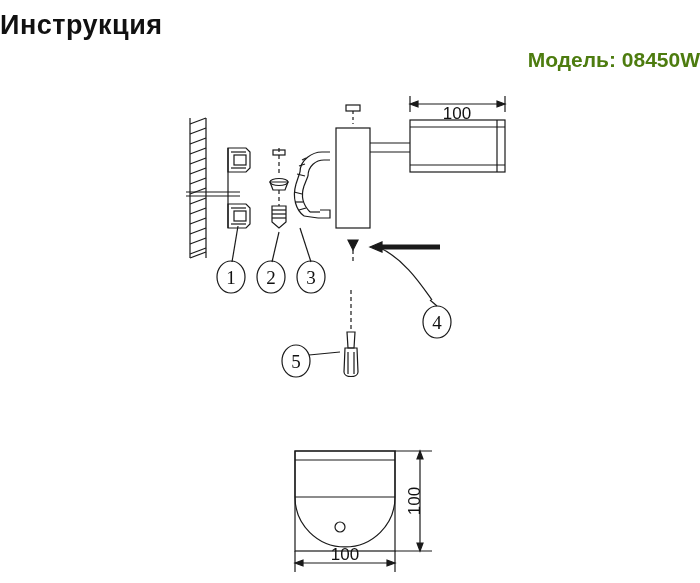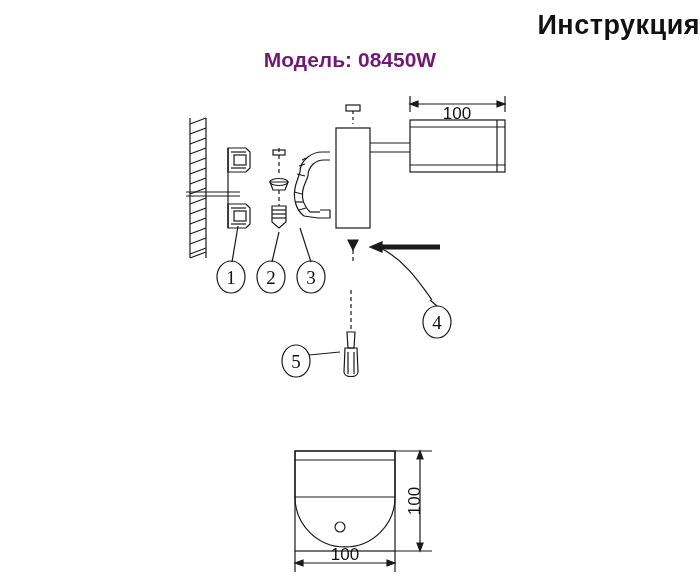--- a/index.html
+++ b/index.html
@@ -18,35 +18,35 @@
   #page {
     position: relative;
     width: 700px;
     height: 583px;
   }
   .title {
     position: absolute;
     left: 0;
     top: 10px;
     width: 700px;
-    text-align: right;
+    text-align: left;
     font-size: 27px;
     font-weight: bold;
     letter-spacing: 0.5px;
     color: #111;
   }
   .subtitle {
     position: absolute;
     left: 0;
     top: 48px;
     width: 700px;
-    text-align: center;
+    text-align: right;
     font-size: 21px;
     font-weight: bold;
-    color: #701a75;
+    color: #4d7c0f;
   }
   .subtitle .model-value { font-weight: bold; }
 
   svg.figure {
     position: absolute;
     left: 0;
     top: 0;
     width: 700px;
     height: 583px;
   }

